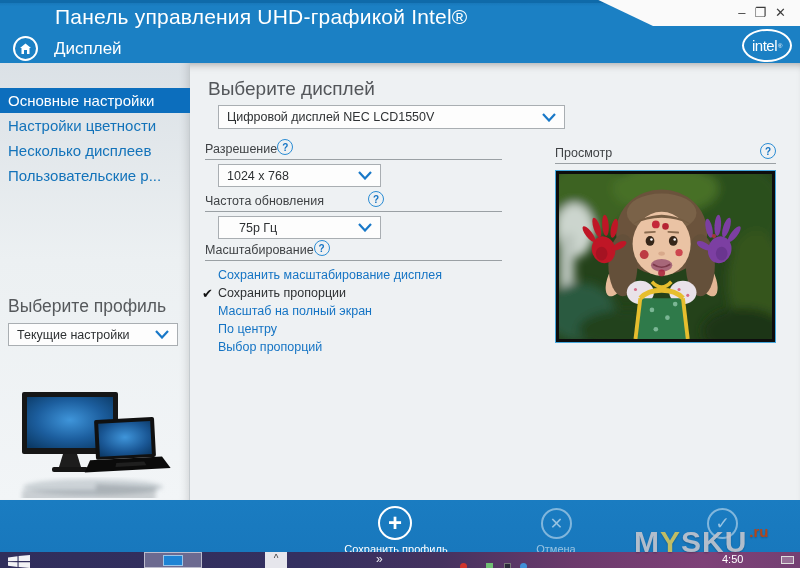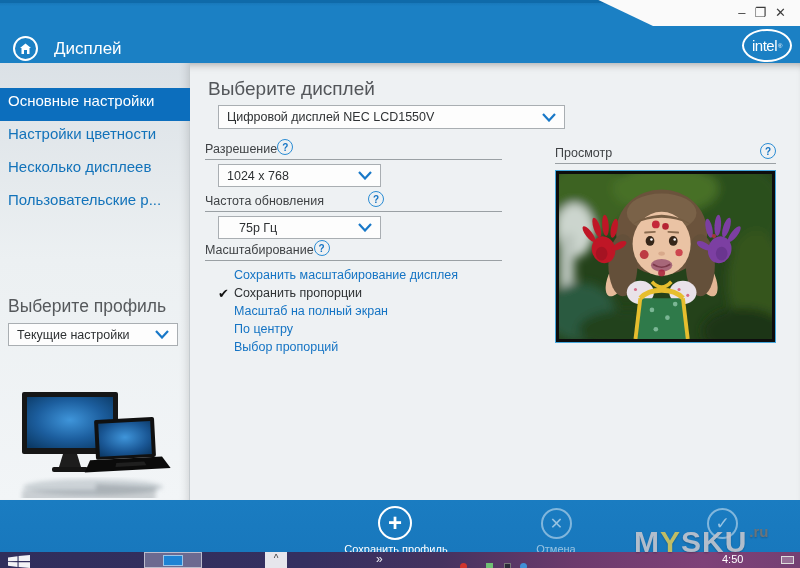--- a/index.html
+++ b/index.html
@@ -23,41 +23,41 @@
     font-size:15px; font-weight:400; letter-spacing:-.5px; }
   .intel-logo sup{ font-size:6px; margin-left:1px; }
 
   
   .body-area{ position:absolute; left:0; top:63px; width:800px; height:437px;
     box-shadow:inset 0 7px 9px -6px rgba(0,0,0,.35); }
   .sidebar{ position:absolute; left:0; top:63px; width:190px; height:437px;
     background:linear-gradient(180deg,#dbe1e6 0,#ecf0f2 45%,#f2f5f7 100%);
     border-right:1px solid #c5cbcf; box-shadow:inset -9px 0 10px -8px rgba(0,0,0,.15); }
   .nav{ position:absolute; left:0; top:25px; width:190px; }
-  .nav-item{ height:33px; line-height:25px; padding-left:8px; font-size:15px; color:#1373ba; cursor:pointer;
+  .nav-item{ height:25px; line-height:25px; padding-left:8px; font-size:15px; color:#1373ba; cursor:pointer;
     white-space:nowrap; overflow:hidden; }
   .nav-item.selected{ background:#0c6ebd; color:#fff; }
   .profile-label{ position:absolute; left:8px; top:233px; font-size:17.5px; color:#56595c; font-weight:400; }
   .combo{ background:#fdfdfd; border:1px solid #a9aeb2; display:flex; align-items:center;
     justify-content:space-between; padding:0 8px; font-size:12.5px; color:#2e3133; cursor:pointer; }
   .combo-profile{ position:absolute; left:8px; top:260px; width:170px; height:23px; }
   .devices{ position:absolute; left:18px; top:327px; }
 
   
   .main-heading{ position:absolute; left:208px; top:78px; font-size:19px; color:#53565a; font-weight:400; }
   .combo-display{ position:absolute; left:218px; top:105px; width:347px; height:24px; }
   .section-head{ position:absolute; left:205px; width:297px; height:21px; border-bottom:1px solid #9aa0a4;
     display:flex; align-items:flex-start; justify-content:flex-start; }
   .section-head .lbl{ font-size:12.5px; color:#3f4245; padding-top:3px; }
   .help{ width:16px; height:16px; border:1.5px solid #2a8cd4; border-radius:50%; color:#1574c4;
     font-size:10px; font-weight:bold; display:flex; align-items:center; justify-content:center; cursor:pointer; background:transparent; }
   .sh-res{ top:139px; } .sh-ref{ top:191px;gap:44px; } .sh-scale{ top:240px; }
   .combo-res{ position:absolute; left:218px; top:164px; width:163px; height:23px; }
   .combo-ref{ position:absolute; left:218px; top:216px; width:163px; height:23px;padding-left:20px; }
-  .scaling-list{ position:absolute; left:218px; top:266px; width:297px; }
+  .scaling-list{ position:absolute; left:202px; top:266px; width:297px; }
   .scale-row{ height:18px; display:flex; align-items:center; font-size:12.5px; cursor:pointer; }
   .scale-row .check{ width:14px; margin-right:2px; font-size:13px; color:#111; font-weight:bold; visibility:hidden; }
   .scale-row.checked .check{ visibility:visible; }
   .scale-row .txt{ color:#1574c4; }
   .scale-row.checked .txt{ color:#2e3133; }
   .scale-row.link{ padding-left:16px; }
 
   
   .sh-preview{ position:absolute; left:555px; top:143px; width:221px; height:21px; border-bottom:1px solid #9aa0a4;
     display:flex; align-items:flex-start; justify-content:space-between; }
@@ -94,29 +94,30 @@
   .tray-ico{ position:absolute; top:563px; width:7px; height:7px; }
   .clock{ position:absolute; left:722px; top:553px; color:#fff; font-size:11px; cursor:pointer; }
   .battery{ position:absolute; left:781px; top:556px; width:13px; height:8px;
     border:1px solid #ddd; background:rgba(255,255,255,.25); }
 
   
   .watermark{ position:absolute; left:634px; top:527px; display:flex; align-items:flex-start;
     font-weight:bold; pointer-events:none; text-shadow:0 1px 2px rgba(0,0,0,.25); opacity:.92; }
   .wm-big{ font-size:30px; letter-spacing:1px; color:#bfc3cd; line-height:30px; }
   .wm-y{ color:#cfc35e; }
-  .wm-ru{ font-size:15px; color:#737373; transform:translateY(-4px); margin-left:2px; }
+  .wm-ru{ font-size:15px; color:#c2410c; transform:translateY(-4px); margin-left:2px; }
 </style>
 </head>
 <body>
 
 <div class="window">
 
   <div class="titlebar">
     <div class="titlebar-topline"></div>
+    <div class="app-title">Панель управления UHD-графикой Intel®</div>
     <div class="notch"></div>
     <div class="win-controls">
       <span>–</span>
       <span>❐</span>
       <span>✕</span>
     </div>
     <div class="subheader">
       <div class="home-btn">
         <svg width="13" height="12" viewBox="0 0 13 12">
           <path d="M6.5 0.5 L12 5 L10.5 5 L10.5 11 L8 11 L8 7 L5 7 L5 11 L2.5 11 L2.5 5 L1 5 Z" fill="#fff"></path>

